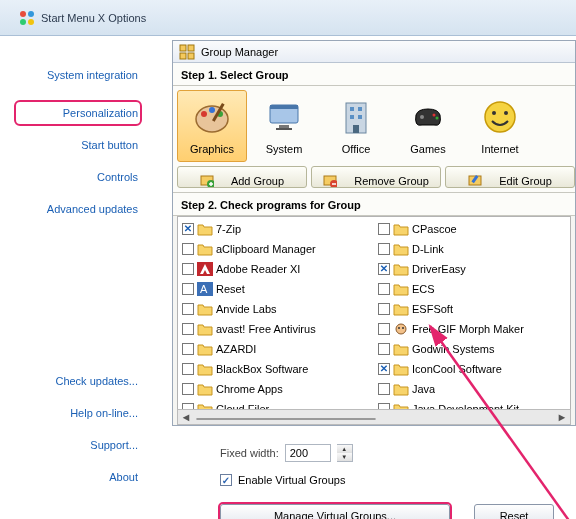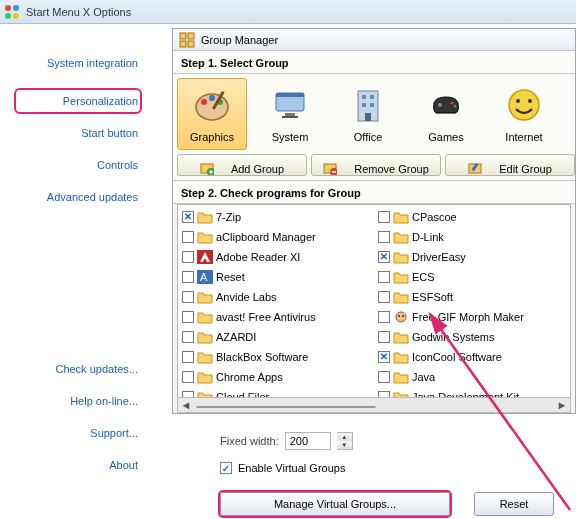--- a/index.html
+++ b/index.html
@@ -1,29 +1,29 @@
 <!DOCTYPE html>
 <html><head>
 <meta charset="utf-8">
 <style>
   * { box-sizing: border-box; font-family: Tahoma, "Segoe UI", sans-serif; font-size: 11px; }
   body { margin: 0; width: 576px; height: 519px; background: #fff; overflow: hidden; position: relative; }
-  .titlebar { height: 24px; background: linear-gradient(#e8f0f8,#d5e3f0); border-bottom: 1px solid #aabfd6; display:flex; align-items:center; padding:0 4px; color:#2b3a4e; }
+  .titlebar { height: 36px; background: linear-gradient(#e8f0f8,#d5e3f0); border-bottom: 1px solid #aabfd6; display:flex; align-items:center; padding:0 19px; color:#2b3a4e; }
   .titlebar .appicon { width:16px; height:16px; margin-right:6px; }
   .main { display:flex; height: calc(519px - 28px); }
   .sidebar { width: 150px; padding: 26px 8px 8px 14px; text-align: right; }
   .navlink { color:#1a5fb4; padding:5px 2px 5px 4px; margin-bottom:6px; cursor:pointer; border:2px solid transparent; border-radius:6px; }
   .navlink.active { border:2px solid #e3246c;margin-top:12px; }
   .navspacer { height: 140px; }
   .content { flex:1; position:relative; }
   .groupmgr { position:absolute; top:4px; left:0; right:0; border:1px solid #9aa7b8; background:#f5f5f2;margin-left:22px; }
   .gm-title { height:22px; display:flex; align-items:center; background:linear-gradient(#fafbfc,#e8edf5); border-bottom:1px solid #b9c4d2; padding:0 6px; }
   .gm-title .gmicon { width:16px; height:16px; margin-right:6px; }
   .step { font-weight:bold; padding:6px 8px 4px; border-bottom:1px solid #c8c8c0; background:#fcfcf9; }
-  .groupbar { display:flex; gap:8px; padding:4px 4px 2px; background:#fcfcf9; }
+  .groupbar { display:flex; gap:2px; padding:4px 4px 2px; background:#fcfcf9; }
   .groupbtn { width:70px; height:72px; text-align:center; border:1px solid transparent; border-radius:3px; cursor:pointer; padding-top:6px; }
   .groupbtn.sel { background:linear-gradient(#ffe9b5,#ffcf70); border:1px solid #e1a23a; }
   .groupbtn .big { width:40px; height:40px; margin:0 auto 4px; }
   .toolbar { display:flex; gap:4px; padding:2px 4px 4px; background:#fcfcf9; }
   .tbtn { flex:1; height:22px; background:linear-gradient(#fefef9,#e9e8d9); border:1px solid #b6b69a; border-radius:3px; display:flex; align-items:flex-end; justify-content:center; gap:17px; cursor:pointer; min-width:130px; }
   .proglist { height:205px; background:#fff; border:1px solid #b3b3b3; margin:0 4px 4px; display:flex; overflow:hidden; position:relative; }
   .col { flex:1; padding:2px 0 0 4px; }
   .progrow { display:flex; align-items:center; height:20px; gap:3px; }
   .cb { width:12px; height:12px; border:1px solid #777; background:#fff; display:flex; align-items:center; justify-content:center; font-size:10px; font-weight:bold; color:#1a5fb4; line-height:1; }
   .folder { width:16px; height:14px; }

